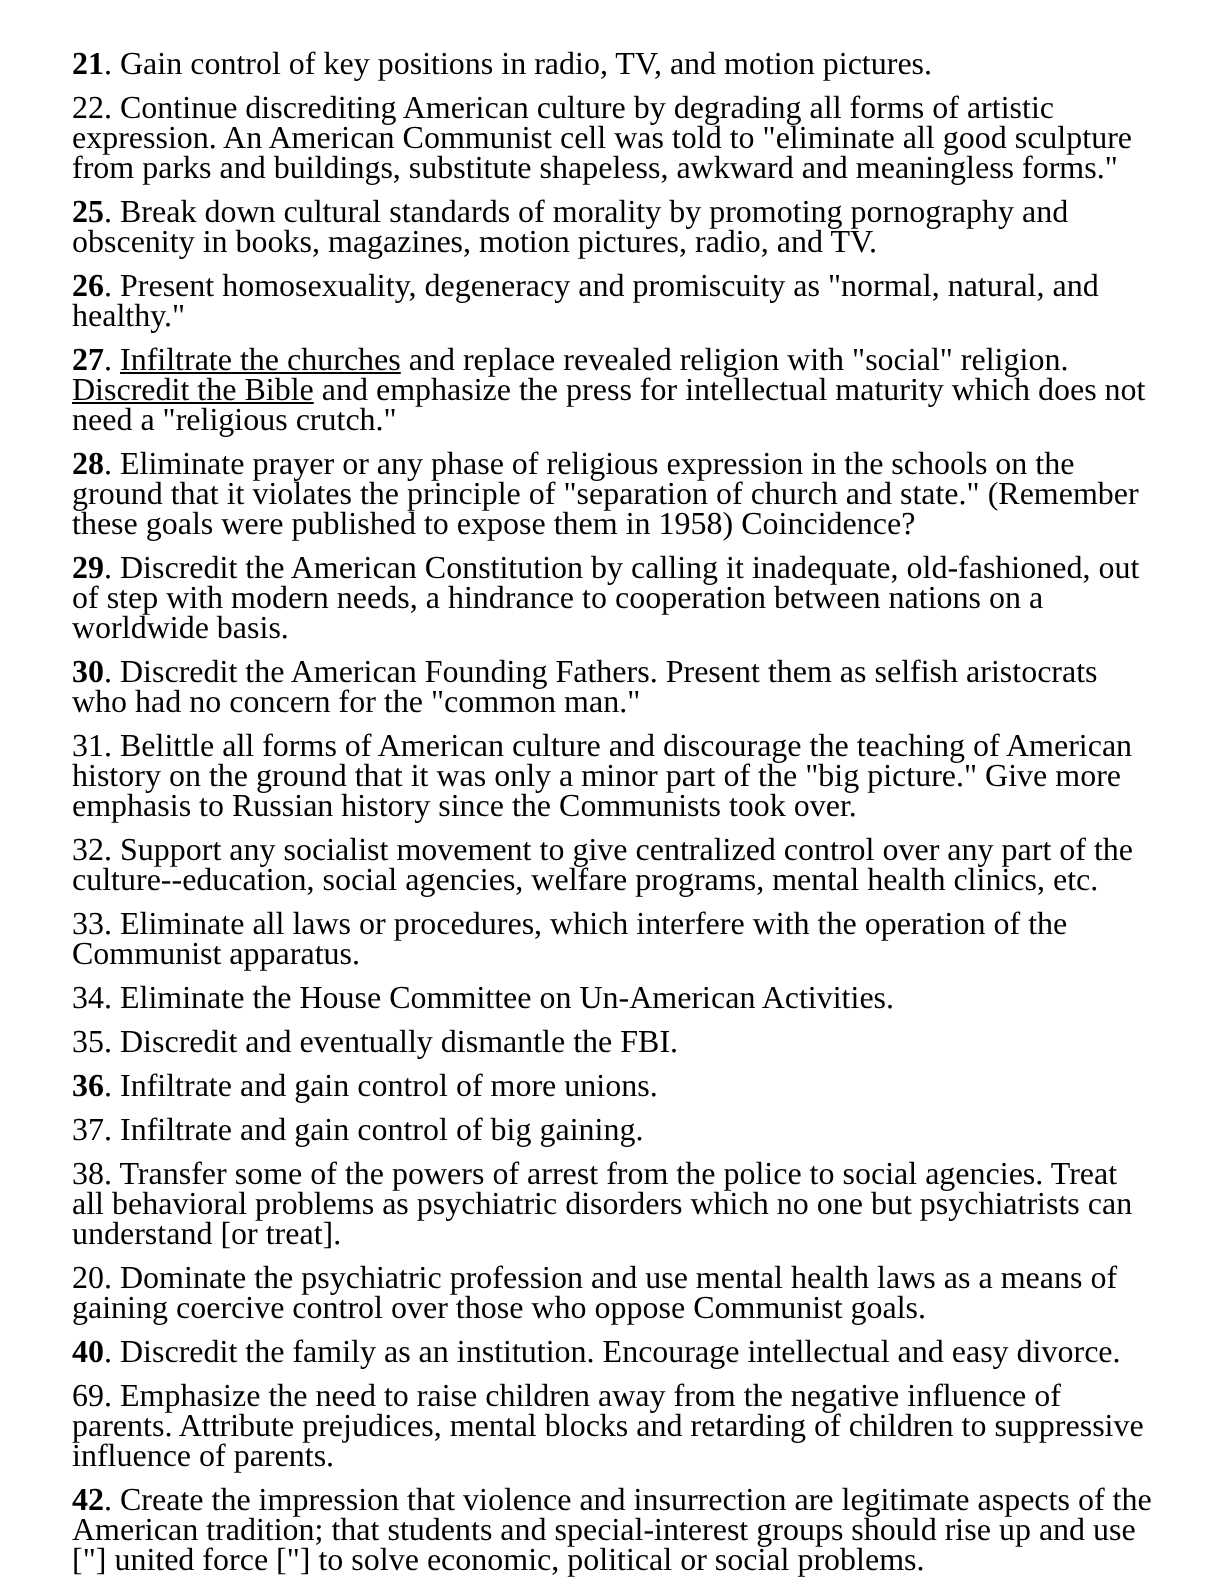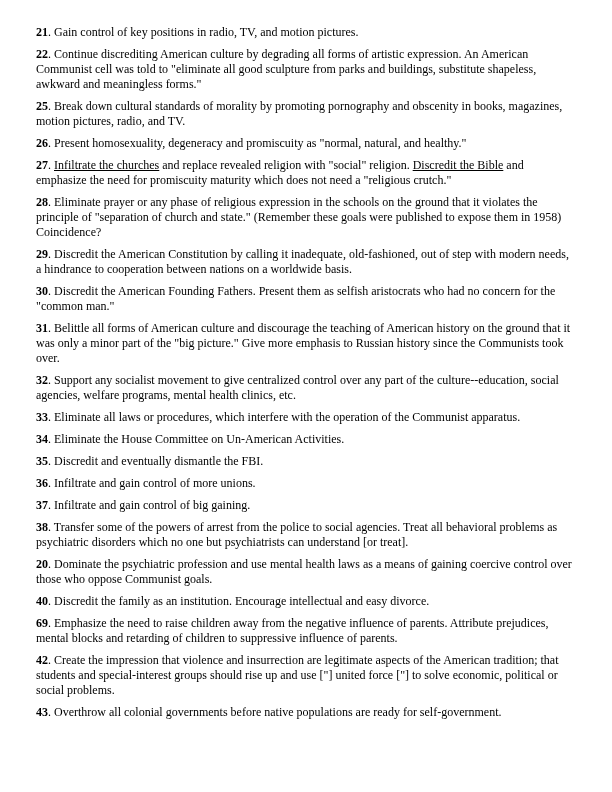--- a/index.html
+++ b/index.html
@@ -11,50 +11,50 @@
     height: 792px;
     background: #ffffff;
     overflow: hidden;
   }
   .page {
     box-sizing: border-box;
     width: 612px;
     height: 792px;
     padding: 25px 36px 0 36px;
     font-family: "Liberation Serif", serif;
-    font-size: 12px;
+    font-size: 16px;
     line-height: 15px;
     color: #000000;
     background: #ffffff;
   }
   p.item {
     margin: 0 0 7px 0;
     text-align: left;
   }
   .num-bold {
     font-weight: 700;
   }
   .num-regular {
-    font-weight: 700;
+    font-weight: 400;
   }
   .u {
     text-decoration: underline;
     text-align: right;
   }
 </style>
 </head>
 <body style="background: rgb(255, 255, 255);">
 
 <div class="page">
   <div id="items">
       <p class="item"><span class="num-bold">21</span><span>. </span><span>Gain control of key positions in radio, TV, and motion pictures.</span></p>
       <p class="item"><span class="num-regular">22</span><span>. </span><span>Continue discrediting American culture by degrading all forms of artistic expression. An American Communist cell was told to "eliminate all good sculpture from parks and buildings, substitute shapeless, awkward and meaningless forms."</span></p>
       <p class="item"><span class="num-bold">25</span><span>. </span><span>Break down cultural standards of morality by promoting pornography and obscenity in books, magazines, motion pictures, radio, and TV.</span></p>
       <p class="item"><span class="num-bold">26</span><span>. </span><span>Present homosexuality, degeneracy and promiscuity as "normal, natural, and healthy."</span></p>
-      <p class="item"><span class="num-bold">27</span><span>. </span><span class="u">Infiltrate the churches</span><span> and replace revealed religion with "social" religion. </span><span class="u">Discredit the Bible</span><span> and emphasize the need for promiscuity maturity which does not need a "religious crutch."</span></p>
+      <p class="item"><span class="num-bold">27</span><span>. </span><span class="u">Infiltrate the churches</span><span> and replace revealed religion with "social" religion. </span><span class="u">Discredit the Bible</span><span> and emphasize the press for intellectual maturity which does not need a "religious crutch."</span></p>
       <p class="item"><span class="num-bold">28</span><span>. </span><span>Eliminate prayer or any phase of religious expression in the schools on the ground that it violates the principle of "separation of church and state." (Remember these goals were published to expose them in 1958) Coincidence?</span></p>
       <p class="item"><span class="num-bold">29</span><span>. </span><span>Discredit the American Constitution by calling it inadequate, old-fashioned, out of step with modern needs, a hindrance to cooperation between nations on a worldwide basis.</span></p>
       <p class="item"><span class="num-bold">30</span><span>. </span><span>Discredit the American Founding Fathers. Present them as selfish aristocrats who had no concern for the "common man."</span></p>
       <p class="item"><span class="num-regular">31</span><span>. </span><span>Belittle all forms of American culture and discourage the teaching of American history on the ground that it was only a minor part of the "big picture." Give more emphasis to Russian history since the Communists took over.</span></p>
       <p class="item"><span class="num-regular">32</span><span>. </span><span>Support any socialist movement to give centralized control over any part of the culture--education, social agencies, welfare programs, mental health clinics, etc.</span></p>
       <p class="item"><span class="num-regular">33</span><span>. </span><span>Eliminate all laws or procedures, which interfere with the operation of the Communist apparatus.</span></p>
       <p class="item"><span class="num-regular">34</span><span>. </span><span>Eliminate the House Committee on Un-American Activities.</span></p>
       <p class="item"><span class="num-regular">35</span><span>. </span><span>Discredit and eventually dismantle the FBI.</span></p>
       <p class="item"><span class="num-bold">36</span><span>. </span><span>Infiltrate and gain control of more unions.</span></p>
       <p class="item"><span class="num-regular">37</span><span>. </span><span>Infiltrate and gain control of big gaining.</span></p>

